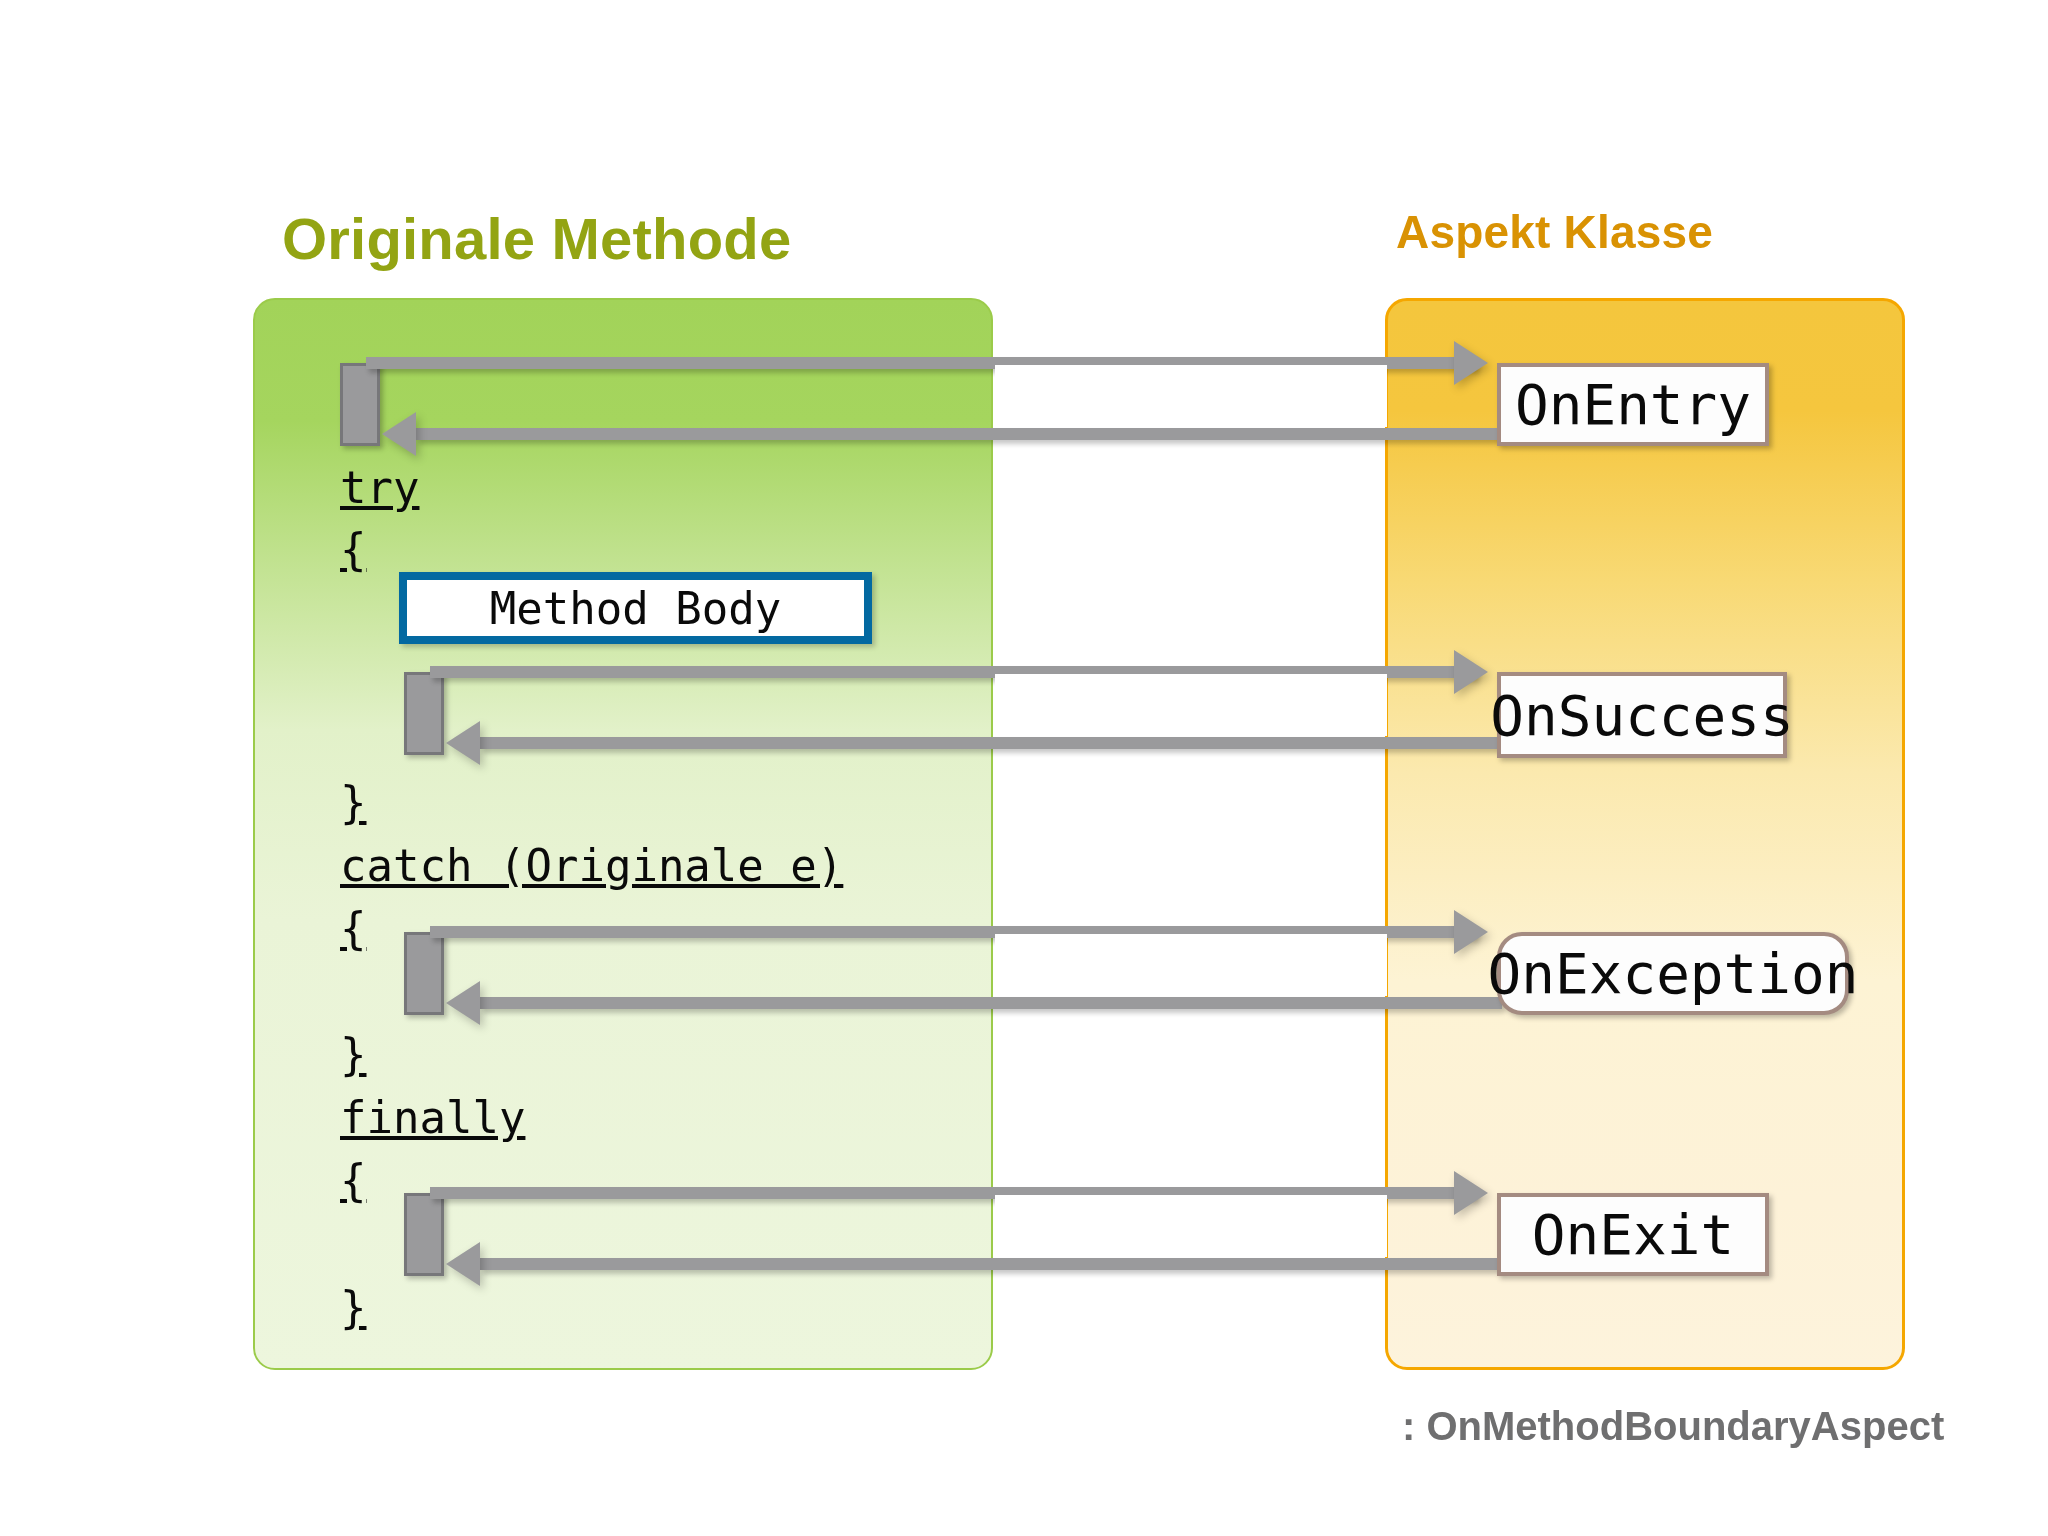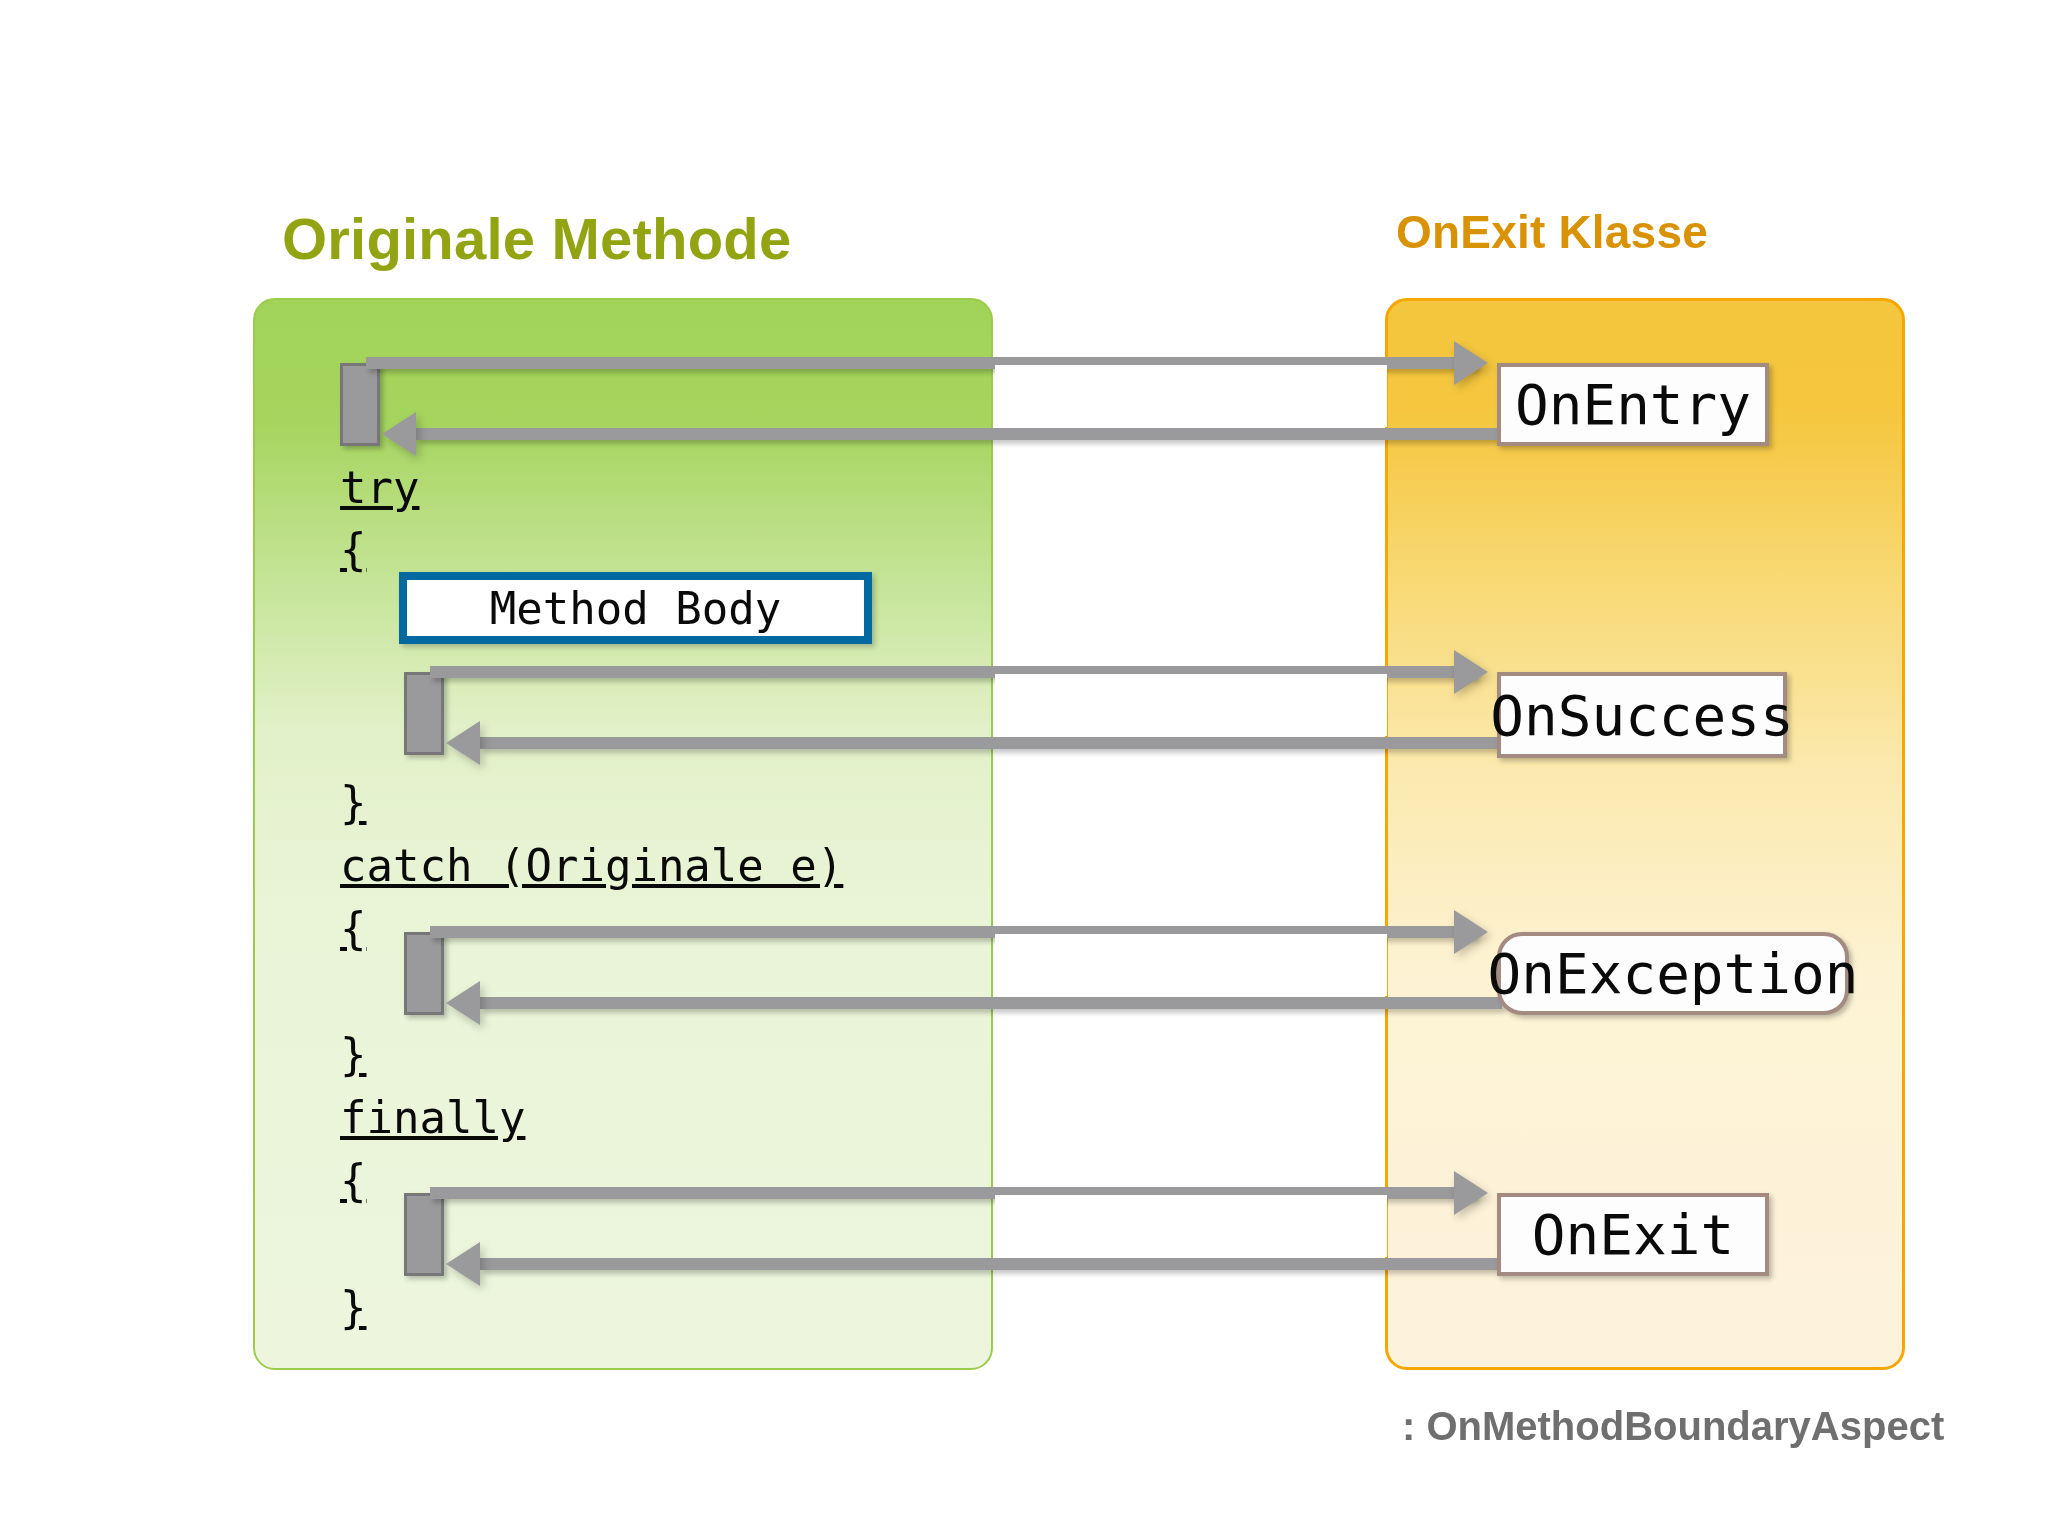--- a/index.html
+++ b/index.html
@@ -172,21 +172,21 @@
 </style>
 </head>
 <body>
 
 <div class="panel" id="panel-method"></div>
 
 <div class="panel" id="panel-aspect"></div>
 
 <div class="col-title" id="title-left">Originale Methode</div>
 
-<div class="col-title" id="title-right">OnExit Klasse</div>
+<div class="col-title" id="title-right">Aspekt Klasse</div>
 
 <div class="code-line" style="left:340px; top:465px;">try</div>
 
 <div class="code-line" style="left:340px; top:527px;">{</div>
 
 <div class="code-line" style="left:340px; top:780px;">}</div>
 
 <div class="code-line" style="left:340px; top:843px;">catch (Originale e)</div>
 
 <div class="code-line" style="left:340px; top:906px;">{</div>

